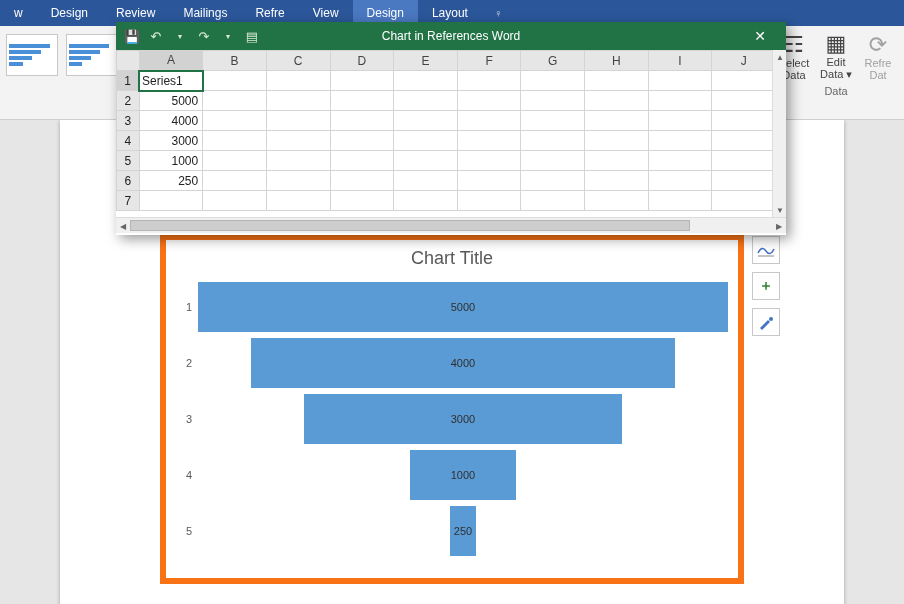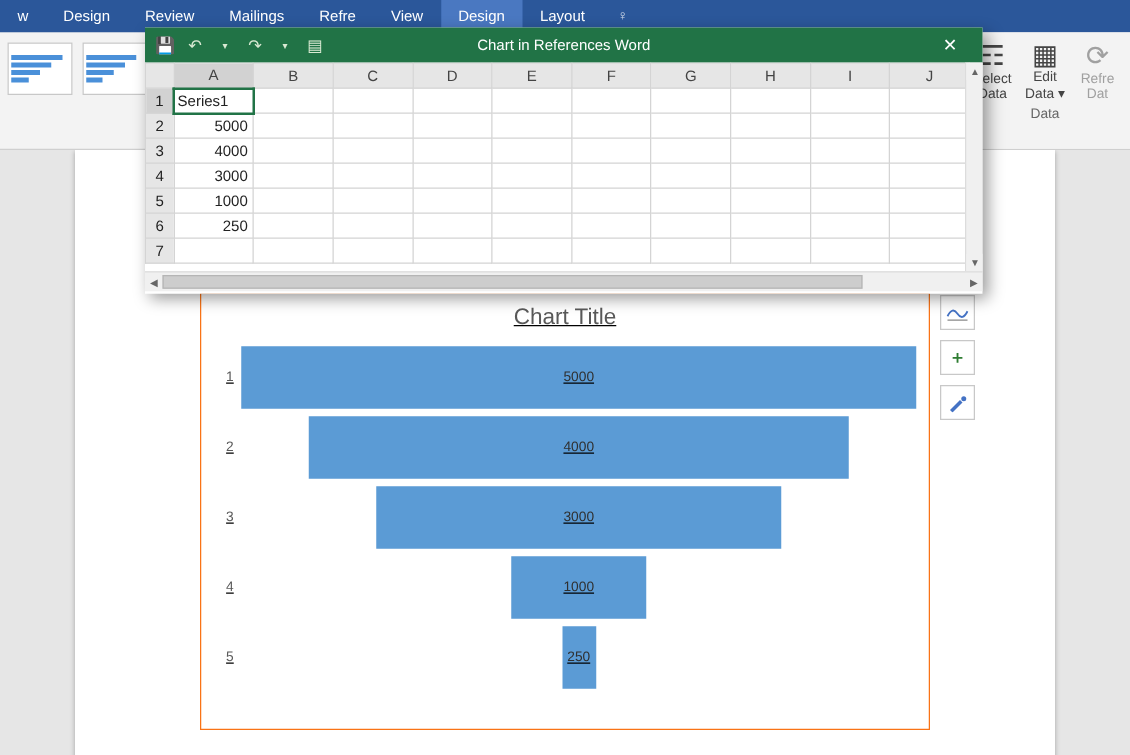--- a/index.html
+++ b/index.html
@@ -45,21 +45,21 @@
     display:flex; flex-direction:column; align-items:center; justify-content:center;
     padding:2px 4px; font-size:11px; color:#444; cursor:pointer; min-width:40px;
   }
   .data-btn .glyph { font-size:22px; line-height:24px; }
   .data-btn.refresh { color:#a0a0a0; }
   .data-group-label { font-size:11px; color:#666; text-align:center; width:100%; margin-top:2px; }
 
   
   .doc-area { position:absolute; top:120px; left:0; right:0; bottom:0; background:#e6e6e6; overflow:hidden; }
   .page { position:absolute; left:60px; top:0; width:784px; height:700px; background:#fff; box-shadow:0 1px 4px rgba(0,0,0,.3); }
-  .chart-box { position:absolute; left:100px; top:114px; width:584px; height:350px; border:1px solid #f97316;text-decoration:underline; }
+  .chart-box { position:absolute; left:100px; top:114px; width:584px; height:350px; border:6px solid #f97316; }
   .chart-title { text-align:center; font-size:18px; color:#595959; padding:8px 0 4px; }
   .funnel { position:relative; padding:4px 10px 10px 10px; }
   .funnel-row { display:flex; align-items:center; height:52px; margin:4px 0;}
   .funnel-row .cat { width:22px; font-size:11px; color:#595959; text-align:right; padding-right:6px;}
   .funnel-row .bar-wrap { flex:1; display:flex; justify-content:center;}
   .funnel-row .bar { background:#5b9bd5; height:50px; display:flex; align-items:center; justify-content:center; font-size:11px; color:#2f2f2f;}
   .chart-side-btns { position:absolute; left:692px; top:116px; display:flex; flex-direction:column; gap:8px;}
   .side-btn { width:28px; height:28px; background:#fff; border:1px solid #c8c8c8; display:flex; align-items:center; justify-content:center; font-size:14px; color:#4472c4; cursor:pointer;}
   .side-btn.green { color:#2e7d32; font-weight:bold; }
 

